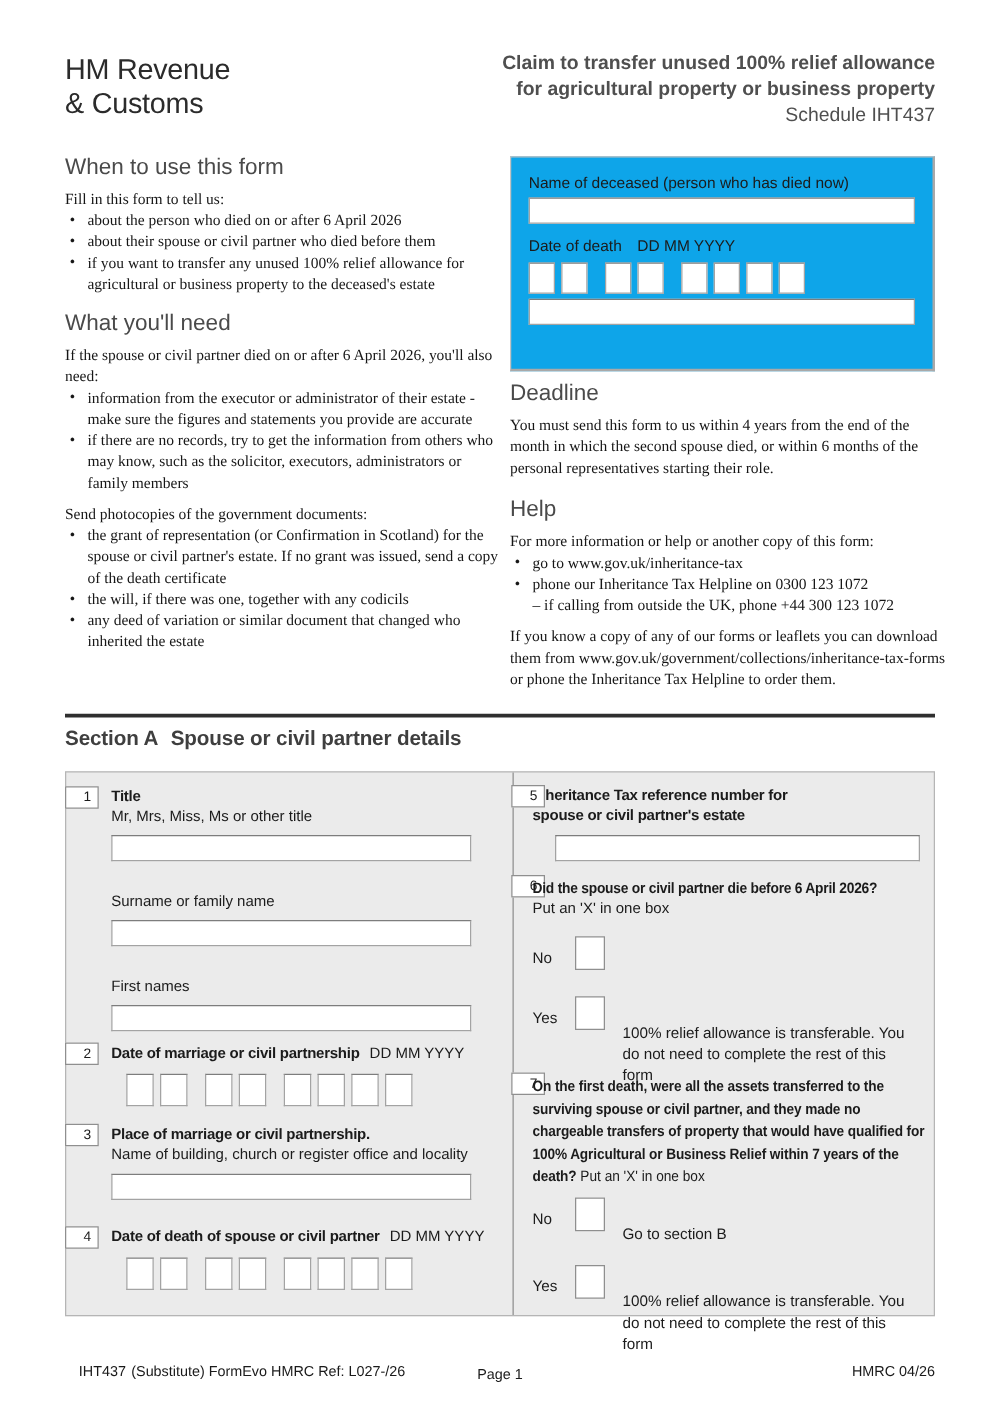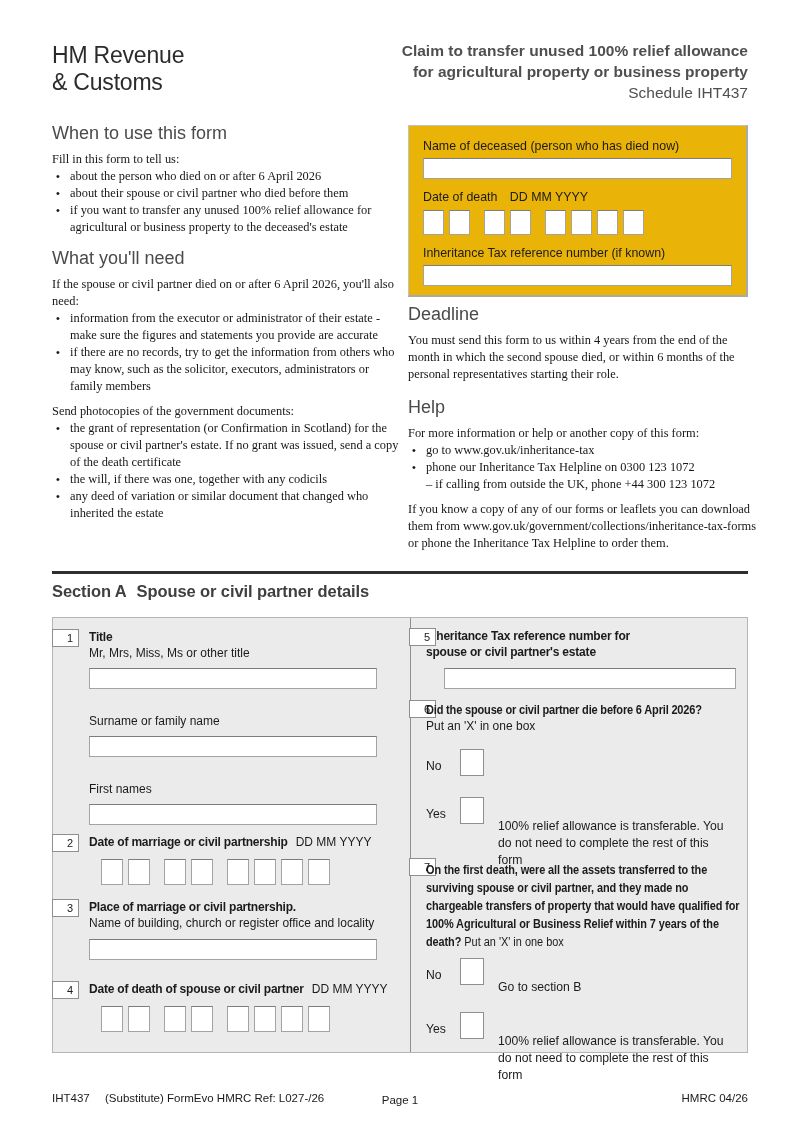--- a/index.html
+++ b/index.html
@@ -26,21 +26,21 @@
   .sub-dash { padding-left:14px; }
 
   
   .col-left  { left:52px;  top:122px; width:348px; }
   .col-right { left:408px; top:303px; width:348px; }
   .mt8 {margin-top:8px;}
 
   
   .deceased-box {
     left:408px; top:125px; width:340px; height:172px;
-    background:#eab308; border:1px solid #c2c2c2;
+    background:#0ea5e9; border:1px solid #c2c2c2;
     border-right:2px solid #a9a9a9; border-bottom:2px solid #a9a9a9;
     padding:12px 14px; font-size:12.4px; line-height:16px;
   }
   .input {
     background:#fff; border:1px solid #a3a3a3; border-top-color:#7d7d7d;
     height:21px; width:100%; margin-top:4px;
   }
   .date-row { display:flex; margin-top:5px; }
   .dgroup { display:flex; gap:5px; margin-right:14px; }
   .dbox { width:21px; height:25px; background:#fff; border:1px solid #a3a3a3; border-top-color:#7d7d7d; }
@@ -71,21 +71,21 @@
   .indent12 { margin-left:12px; }
   .squeeze { transform:scaleX(0.92); transform-origin:0 0; white-space:nowrap; }
   .squeeze7 { width:352px; transform:scaleX(0.91); transform-origin:0 0; }
   .opt-row { display:flex; align-items:flex-start; }
   .opt-lbl { width:34px; font-size:12.2px; line-height:26px; color:#1b1b1b; padding-top:4px; }
   .chk { width:24px; height:27px; background:#fff; border:1px solid #8f8f8f; flex:0 0 24px; }
   .opt-note { margin-left:14px; margin-top:21px; width:238px; font-size:12.2px; line-height:17px; color:#1b1b1b; }
 
   
   .footer { left:52px; top:1092px; width:696px; font-size:11.5px; color:#1a1a1a; }
-  .foot-l { position:absolute; left:0; top:0; }
+  .foot-l { position:absolute; left:11px; top:0; }
   .foot-l2 { position:absolute; left:53px; top:0; }
   .foot-c { position:absolute; left:50%; transform:translateX(-50%); top:2px; }
   .foot-r { position:absolute; right:0; top:0; }
 </style>
 </head>
 <body>
 
 <div class="abs logo">
   <div>HM Revenue</div>
   <div>&amp; Customs</div>
@@ -159,21 +159,20 @@
         <div class="dbox"></div>
         <div class="dbox"></div>
       </div>
     <div class="dgroup">
         <div class="dbox"></div>
         <div class="dbox"></div>
         <div class="dbox"></div>
         <div class="dbox"></div>
       </div>
   </div>
-  <div style="margin-top:10px">Inheritance Tax reference number (if known)</div>
   <div class="input"></div>
 </div>
 
 <div class="abs col-right">
   <div class="h2">Deadline</div>
   <div class="body-txt">You must send this form to us within 4 years from the end of the month in which the second spouse died, or within 6 months of the personal representatives starting their role.</div>
 
   <div class="h2" style="margin-top:13px">Help</div>
   <div class="body-txt">For more information or help or another copy of this form:</div>
   <div class="bullets">

